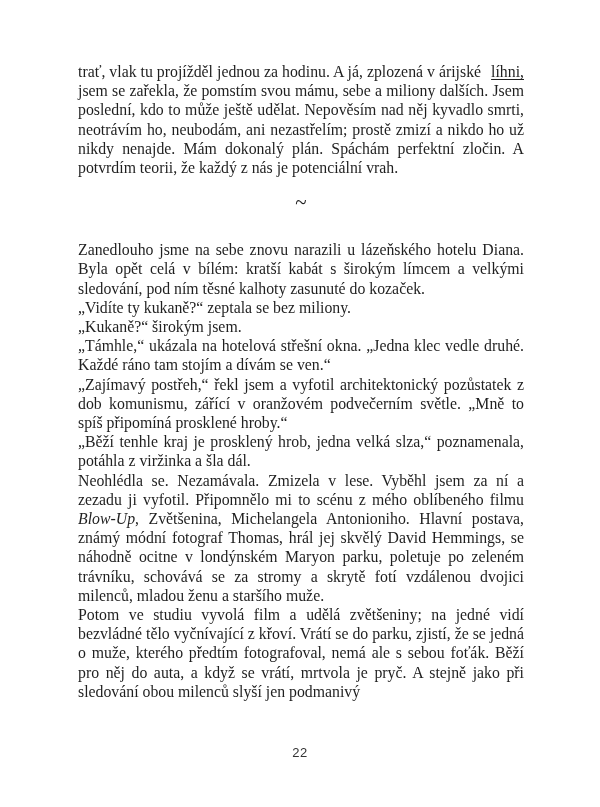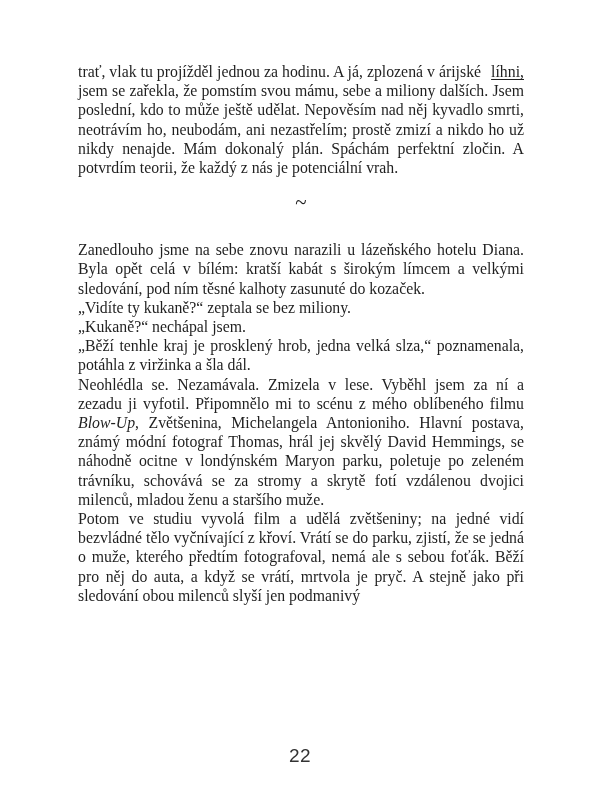--- a/index.html
+++ b/index.html
@@ -49,43 +49,45 @@
   em.film-title {
     font-style: italic;
   }
   .page-number {
     position: absolute;
     top: 745px;
     left: 0;
     width: 600px;
     text-align: center;
     font-family: "Liberation Sans", "DejaVu Sans", sans-serif;
-    font-size: 19px;
+    font-size: 13px;
     color: #333333;
     letter-spacing: 0.5px;
   }
 </style>
 </head>
 <body>
 
 <div class="page">
 
   <div class="text-block">
 
     <p><span>trať, vlak tu projížděl jednou za hodinu. A já, zplozená v árijské </span><span class="u">líhni,</span><span> jsem se zařekla, že pomstím svou mámu, sebe a miliony dalších. Jsem poslední, kdo to může ještě udělat. Nepověsím nad něj kyvadlo smrti, neotrávím ho, neubodám, ani nezastřelím; prostě zmizí a nikdo ho už nikdy nenajde. Mám dokonalý plán. Spáchám perfektní zločin. A potvrdím teorii, že každý z nás je potenciální vrah.</span></p>
 
     <div class="separator">~</div>
 
     <p>Zanedlouho jsme na sebe znovu narazili u lázeňského hotelu Diana. Byla opět celá v bílém: kratší kabát s širokým límcem a velkými sledování, pod ním těsné kalhoty zasunuté do kozaček.</p>
 
     <p>„Vidíte ty kukaně?“ zeptala se bez miliony.</p>
 
-    <p>„Kukaně?“ nechápal jsem.</p>
+    <p>„Kukaně?“ širokým jsem.</p>
 
+    <p>„Támhle,“ ukázala na hotelová střešní okna. „Jedna klec vedle druhé. Každé ráno tam stojím a dívám se ven.“</p>
 
+    <p>„Zajímavý postřeh,“ řekl jsem a vyfotil architektonický pozůstatek z dob komunismu, zářící v oranžovém podvečerním světle. „Mně to spíš připomíná prosklené hroby.“</p>
 
     <p>„Běží tenhle kraj je prosklený hrob, jedna velká slza,“ poznamenala, potáhla z viržinka a šla dál.</p>
 
     <p><span>Neohlédla se. Nezamávala. Zmizela v lese. Vyběhl jsem za ní a zezadu ji vyfotil. Připomnělo mi to scénu z mého oblíbeného filmu </span><em class="film-title">Blow-Up</em><span>, Zvětšenina, Michelangela Antonioniho. Hlavní postava, známý módní fotograf Thomas, hrál jej skvělý David Hemmings, se náhodně ocitne v londýnském Maryon parku, poletuje po zeleném trávníku, schovává se za stromy a skrytě fotí vzdálenou dvojici milenců, mladou ženu a staršího muže.</span></p>
 
     <p>Potom ve studiu vyvolá film a udělá zvětšeniny; na jedné vidí bezvládné tělo vyčnívající z křoví. Vrátí se do parku, zjistí, že se jedná o muže, kterého předtím fotografoval, nemá ale s sebou foťák. Běží pro něj do auta, a když se vrátí, mrtvola je pryč. A stejně jako při sledování obou milenců slyší jen podmanivý</p>
 
   </div>
 
   <div class="page-number">22</div>

